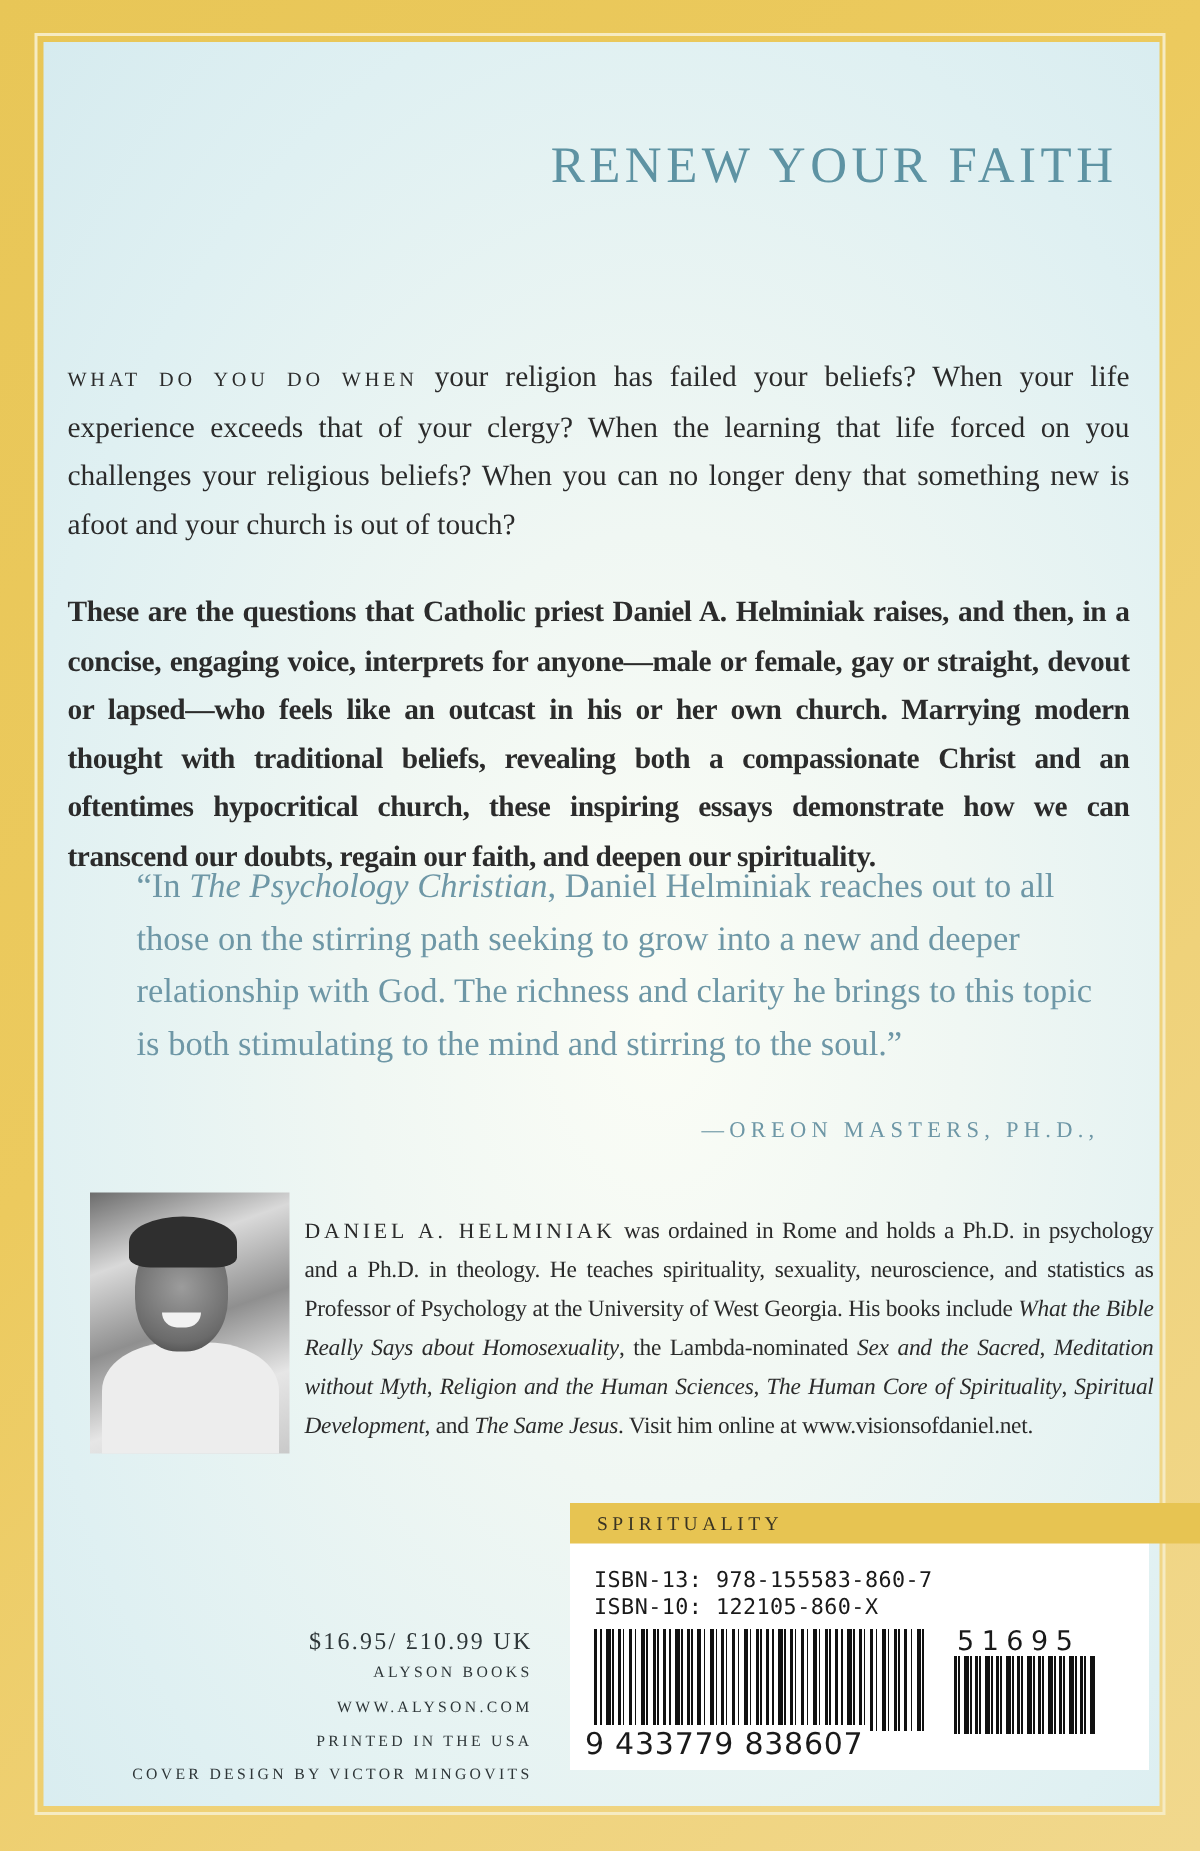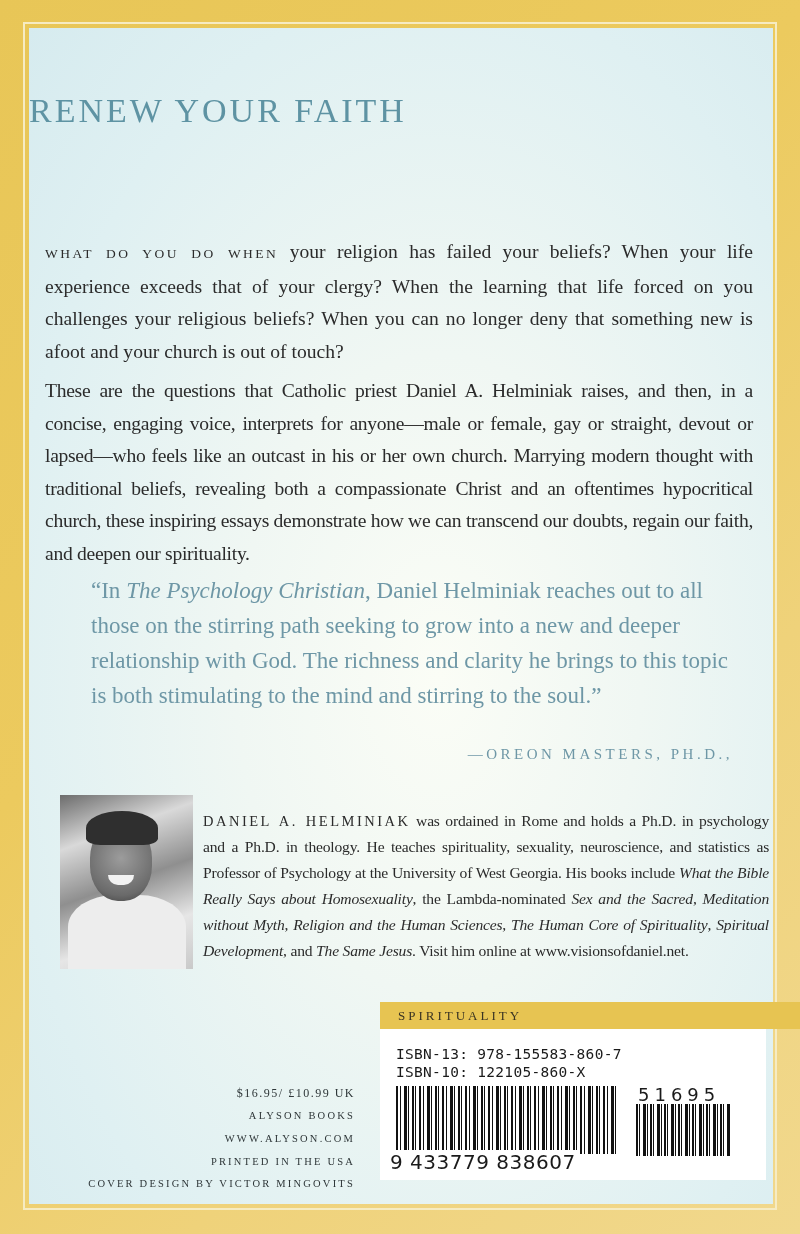--- a/index.html
+++ b/index.html
@@ -10,31 +10,31 @@
     }
     .frame-line {
       position: absolute; left: 23px; top: 22px; width: 754px; height: 1188px;
       border: 2px solid #f6ebc2; box-sizing: border-box;
     }
     .panel {
       position: absolute; left: 29px; top: 28px; width: 744px; height: 1176px;
       background: radial-gradient(ellipse at 55% 55%, #fbfdf6 0%, #f0f7f3 35%, #dff0f2 75%, #d6ebef 100%);
     }
     .headline {
-      position: absolute; left: 0; width: 716px; text-align: left;
+      position: absolute; left: 0; width: 716px; text-align: right;
       color: #5e93a3; font-size: 34px; letter-spacing: 3px; font-weight: normal;
     }
     .h1 { top: 64px; }
     .h2 { top: 114px; }
     .para {
       position: absolute; left: 16px; width: 708px; color: #2b2b2b;
       font-size: 19.6px; line-height: 32.5px; text-align: justify; margin: 0;
     }
     .p1 { top: 208px; }
-    .p2 { top: 347px; letter-spacing: -0.3px; }
+    .p2 { top: 365px; letter-spacing: -0.3px; font-weight: bold; }
     .lead { text-transform: uppercase; font-size: 13.5px; letter-spacing: 2.5px; }
     .quote {
       position: absolute; left: 62px; width: 640px; color: #6e97a6;
       font-size: 23px; line-height: 35px; top: 545px; margin: 0;
     }
     .attrib {
       position: absolute; right: 40px; text-align: right; color: #6e97a6;
       text-transform: uppercase; font-size: 15px; letter-spacing: 3.5px;
     }
     .a1 { top: 718px; }
@@ -63,21 +63,21 @@
     .bio {
       position: absolute; left: 174px; top: 780px; width: 566px; color: #2b2b2b;
       font-size: 15.6px; line-height: 26px; text-align: justify; margin: 0;
       letter-spacing: -0.2px;
     }
     .bio .name { text-transform: uppercase; letter-spacing: 2.5px; font-size: 14.5px; }
     .pubinfo {
       position: absolute; right: 418px; text-align: right; color: #2e3638;
       text-transform: uppercase; font-size: 10.5px; letter-spacing: 2.2px;
     }
-    .pub1 { top: 1058px; font-size: 12px; letter-spacing: 1.5px; }
+    .pub1 { top: 1058px; font-size: 16px; letter-spacing: 1.5px; }
     .pub2 { top: 1082px; }
     .pub3 { top: 1105px; }
     .pub4 { top: 1128px; }
     .pub5 { top: 1150px; }
     .barcode-box {
       position: absolute; left: 351px; top: 974px; width: 386px; height: 178px;
       background: #ffffff;
     }
     .category-band {
       position: absolute; left: 0; top: 0; width: 462px; height: 27px;

